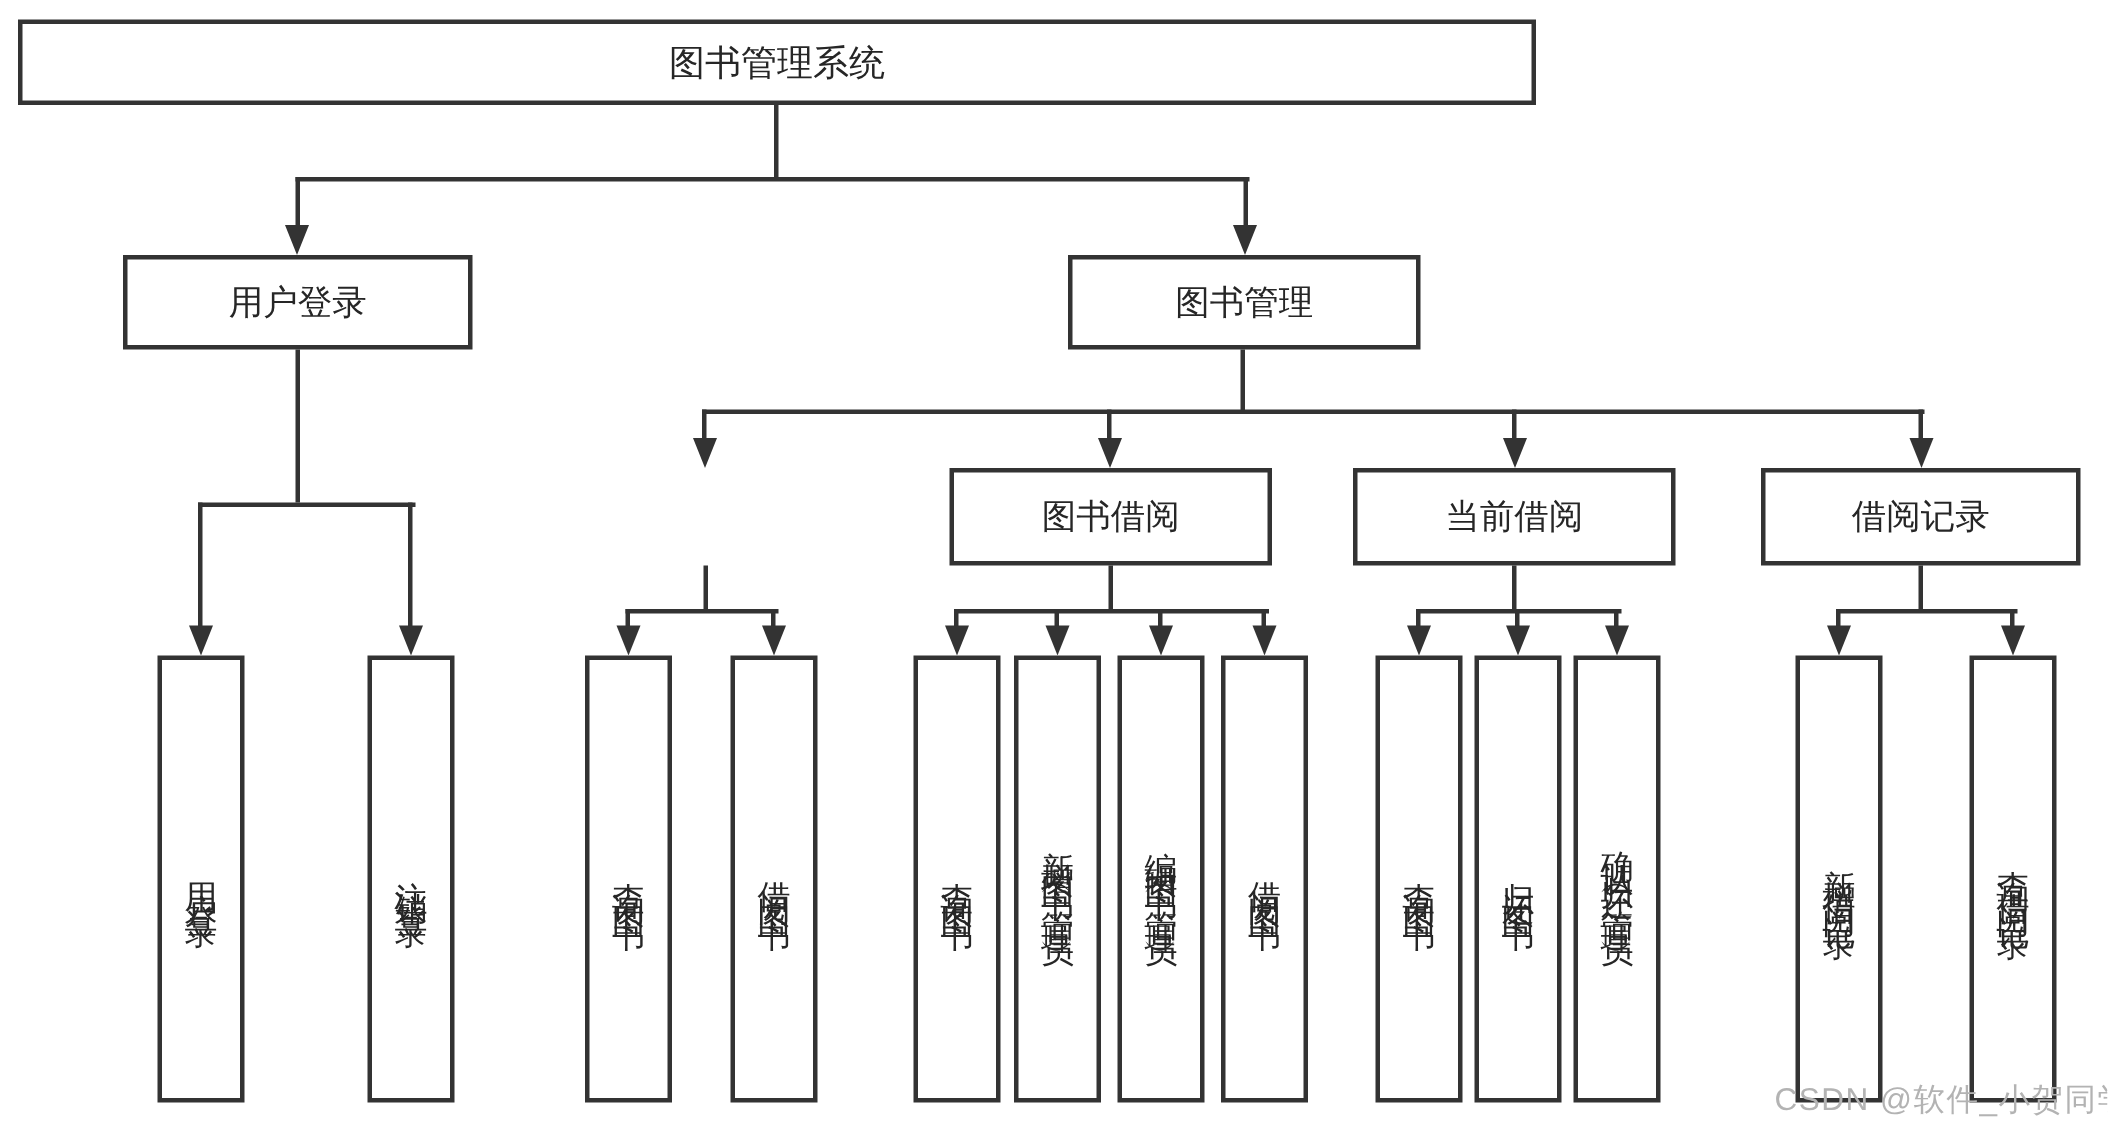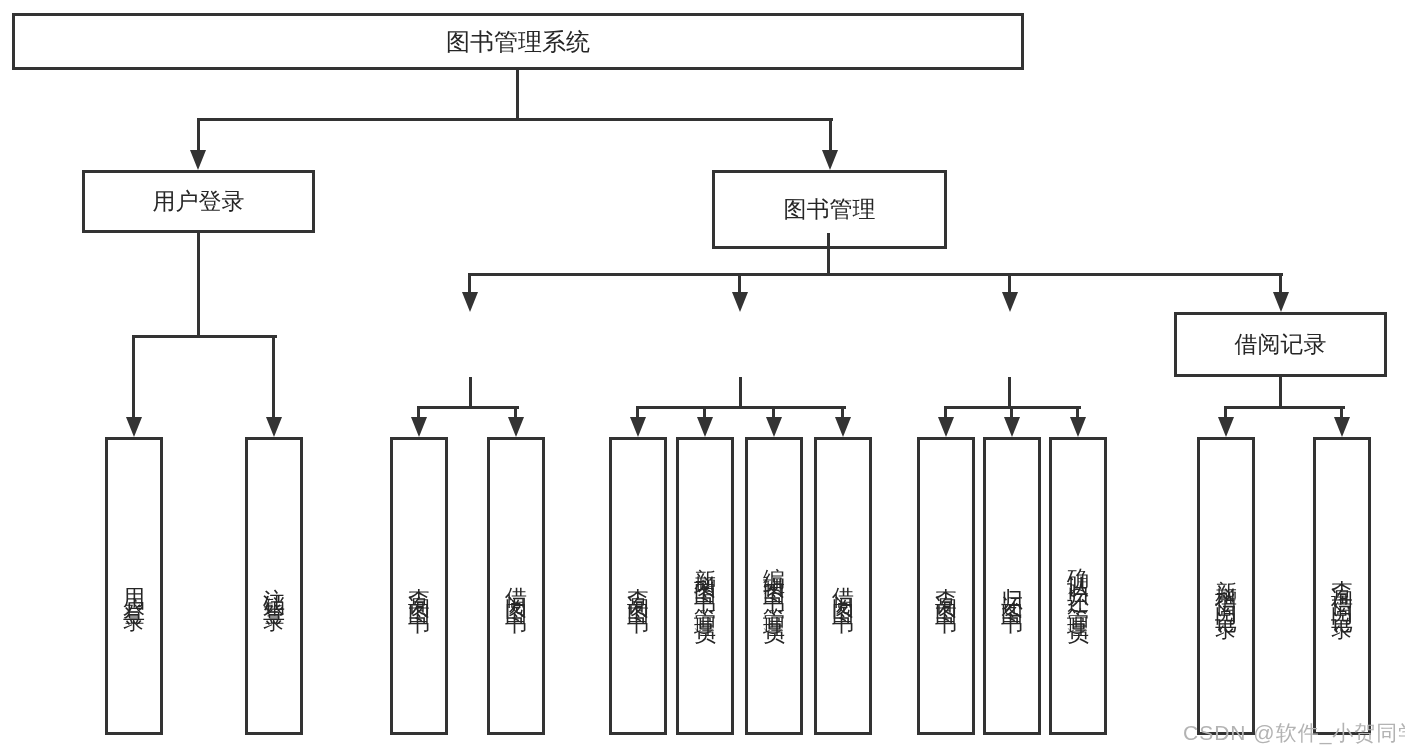--- a/index.html
+++ b/index.html
@@ -84,21 +84,21 @@
     <div class="hline" style="left:197px; top:118px; width:636px;"></div>
     <div class="vline" style="left:197px; top:118px; height:34px;"></div>
     <div class="arrow" style="left:190px; top:150px;"></div>
     <div class="vline" style="left:829px; top:118px; height:34px;"></div>
     <div class="arrow" style="left:822px; top:150px;"></div>
   </div>
 
   <div class="box mid" style="left:82px; top:170px; width:233px; height:63px;">
     <span>用户登录</span>
   </div>
-  <div class="box mid" style="left:712px; top:170px; width:235px; height:79px;justify-content:center;">
+  <div class="box mid" style="left:712px; top:170px; width:235px; height:63px;justify-content:center;">
     <span>图书管理</span>
   </div>
 
   <div>
     <div class="vline" style="left:197px; top:233px; height:102px;"></div>
     <div class="hline" style="left:132px; top:335px; width:145px;"></div>
     <div class="vline" style="left:132px; top:335px; height:84px;"></div>
     <div class="arrow" style="left:126px; top:417px;"></div>
     <div class="vline" style="left:272px; top:335px; height:84px;"></div>
     <div class="arrow" style="left:266px; top:417px;"></div>
@@ -110,20 +110,26 @@
     <div class="vline" style="left:468px; top:273px; height:21px;"></div>
     <div class="arrow" style="left:462px; top:292px;"></div>
     <div class="vline" style="left:738px; top:273px; height:21px;"></div>
     <div class="arrow" style="left:732px; top:292px;"></div>
     <div class="vline" style="left:1008px; top:273px; height:21px;"></div>
     <div class="arrow" style="left:1002px; top:292px;"></div>
     <div class="vline" style="left:1279px; top:273px; height:21px;"></div>
     <div class="arrow" style="left:1273px; top:292px;"></div>
   </div>
 
+  <div class="box mid" style="left:633px; top:312px; width:215px; height:65px;">
+    <span>图书借阅</span>
+  </div>
+  <div class="box mid" style="left:902px; top:312px; width:215px; height:65px;">
+    <span>当前借阅</span>
+  </div>
   <div class="box mid" style="left:1174px; top:312px; width:213px; height:65px;">
     <span>借阅记录</span>
   </div>
 
   <div>
     <div class="vline" style="left:469px; top:377px; height:31px;"></div>
     <div class="hline" style="left:417px; top:406px; width:102px;"></div>
     <div class="vline" style="left:417px; top:406px; height:13px;"></div>
     <div class="arrow" style="left:411px; top:417px;"></div>
     <div class="vline" style="left:514px; top:406px; height:13px;"></div>

